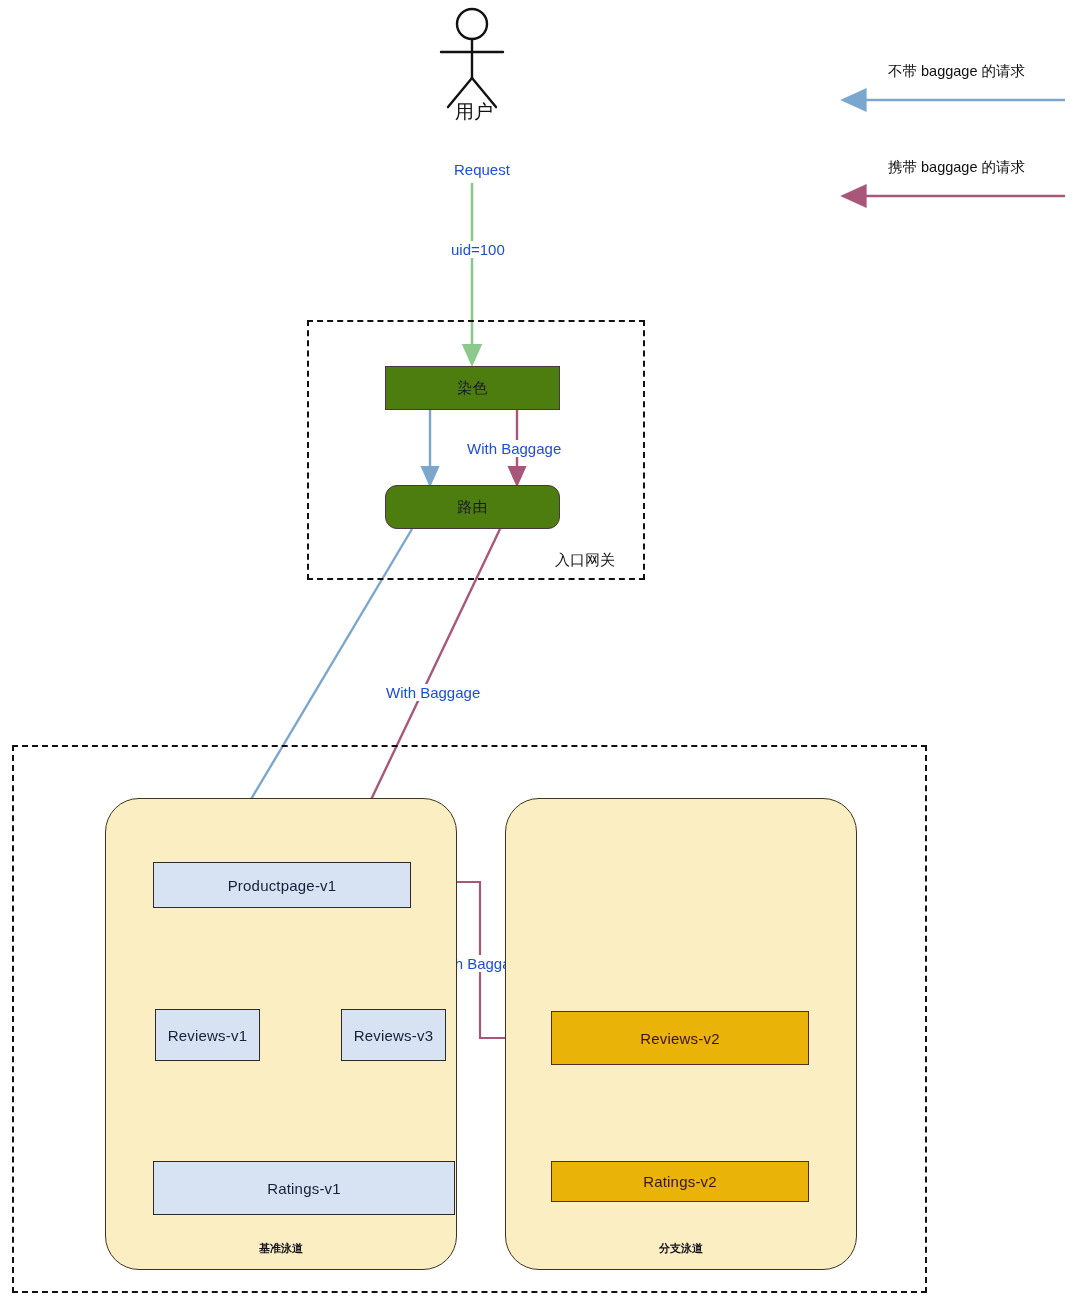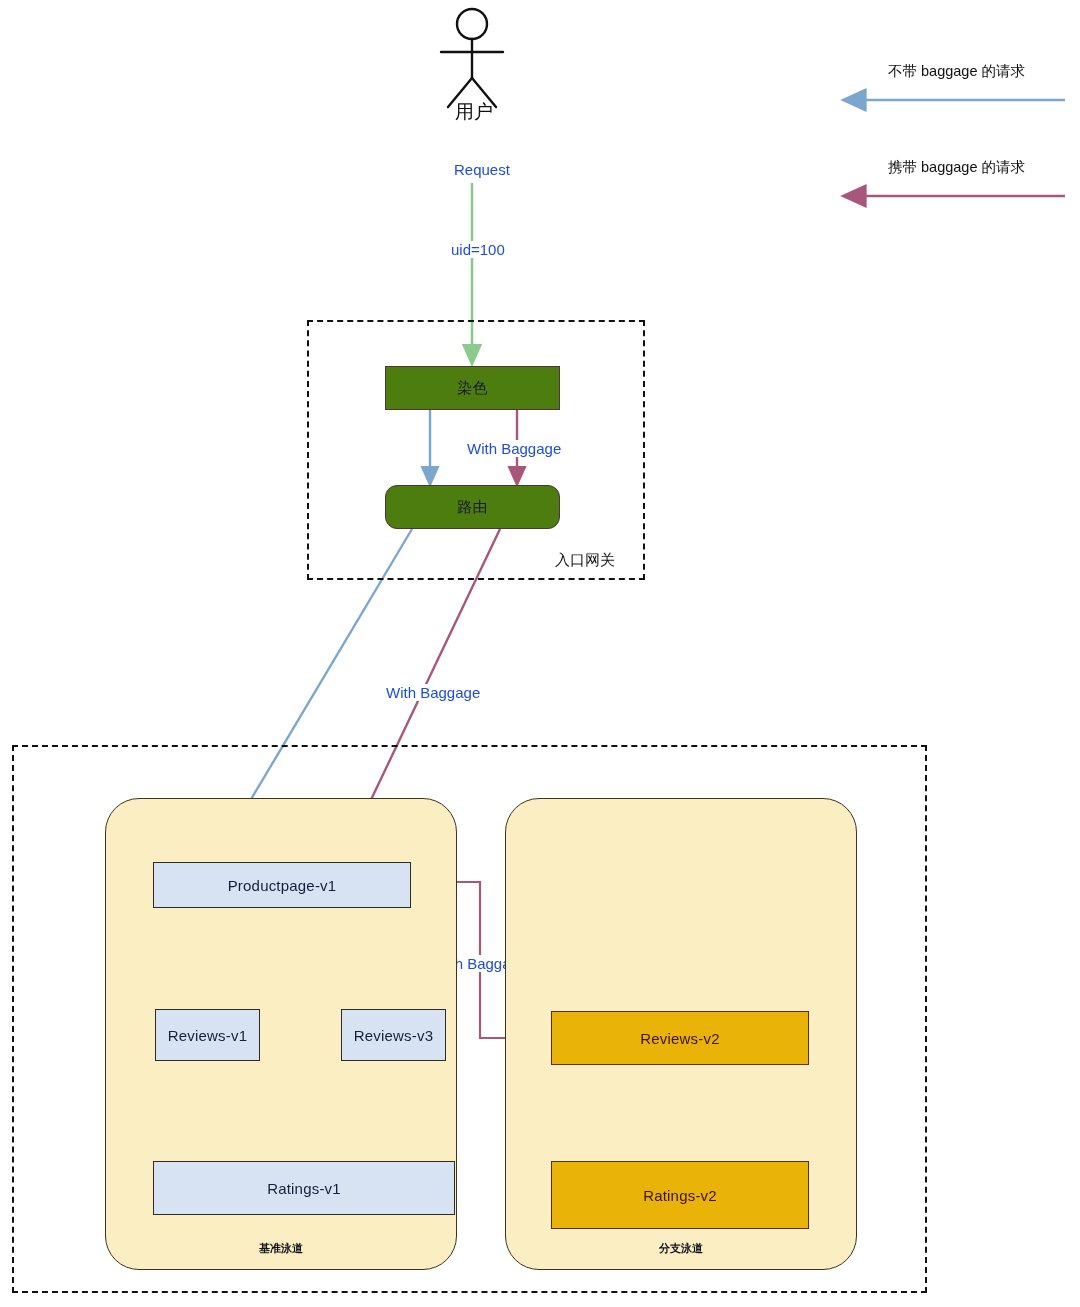--- a/index.html
+++ b/index.html
@@ -191,15 +191,15 @@
 <div class="node node-base" style="left:153px; top:1161px; width:302px; height:54px;">
   <span>Ratings-v1</span>
 </div>
 
 <div class="lane" style="left:505px; top:798px; width:352px; height:472px;"></div>
 <div class="lane-label" style="left:505px; top:1241px; width:352px;">分支泳道</div>
 
 <div class="node node-branch" style="left:551px; top:1011px; width:258px; height:54px;">
   <span>Reviews-v2</span>
 </div>
-<div class="node node-branch" style="left:551px; top:1161px; width:258px; height:68px;">
+<div class="node node-branch" style="left:551px; top:1161px; width:258px; height:41px;">
   <span>Ratings-v2</span>
 </div>
 
 </body></html>

